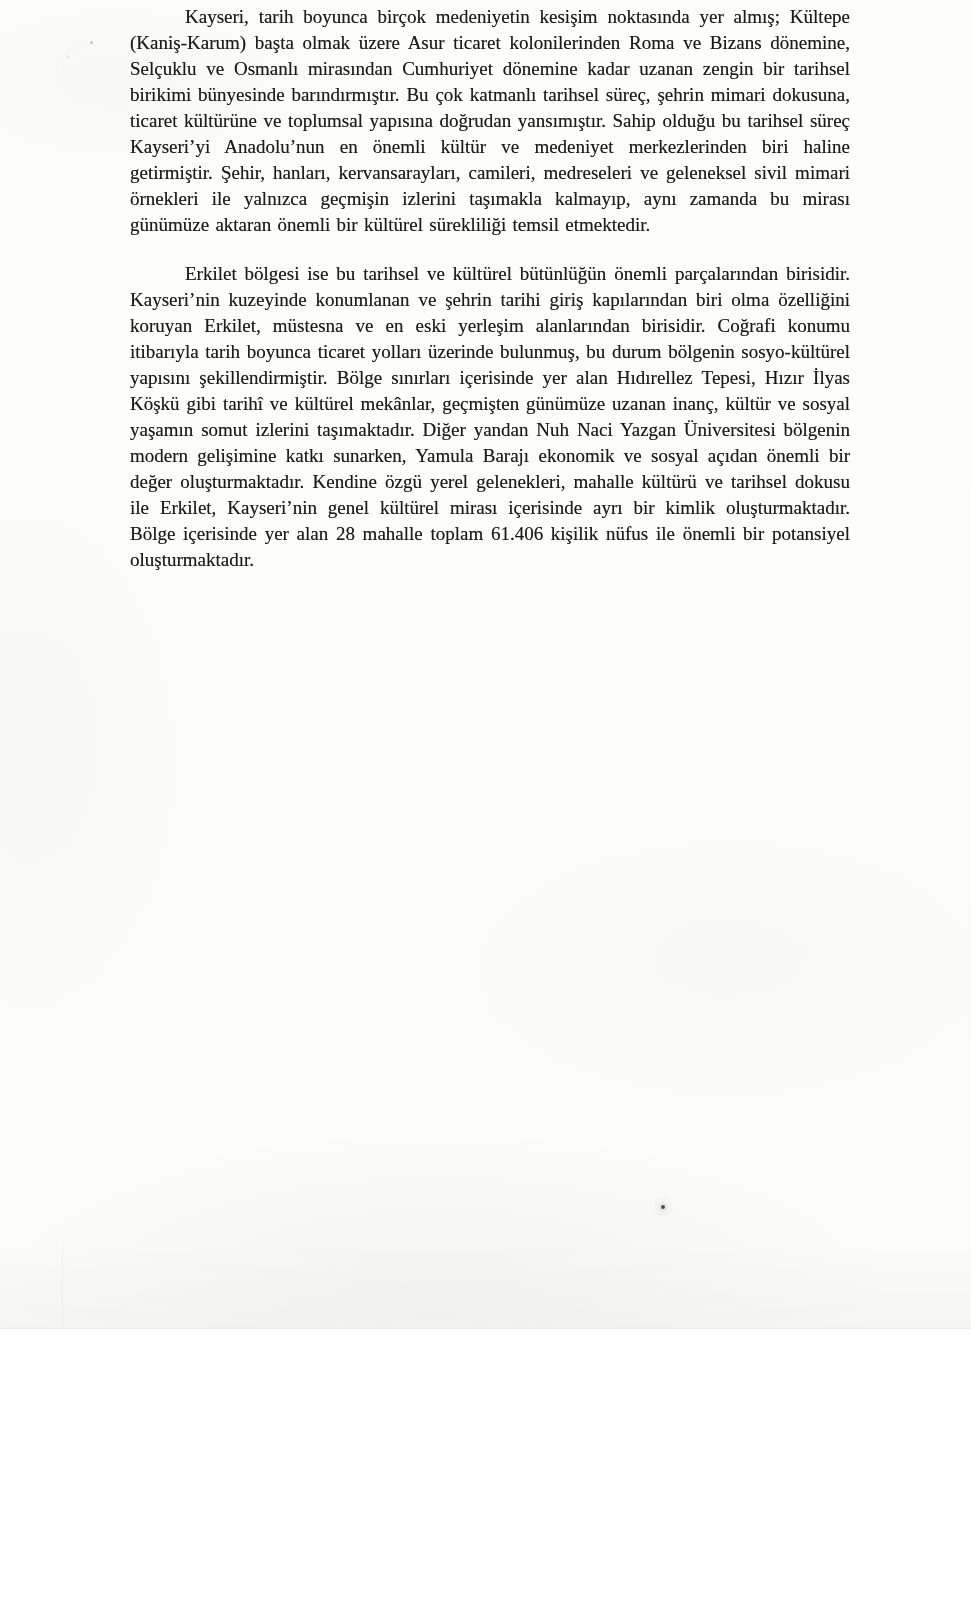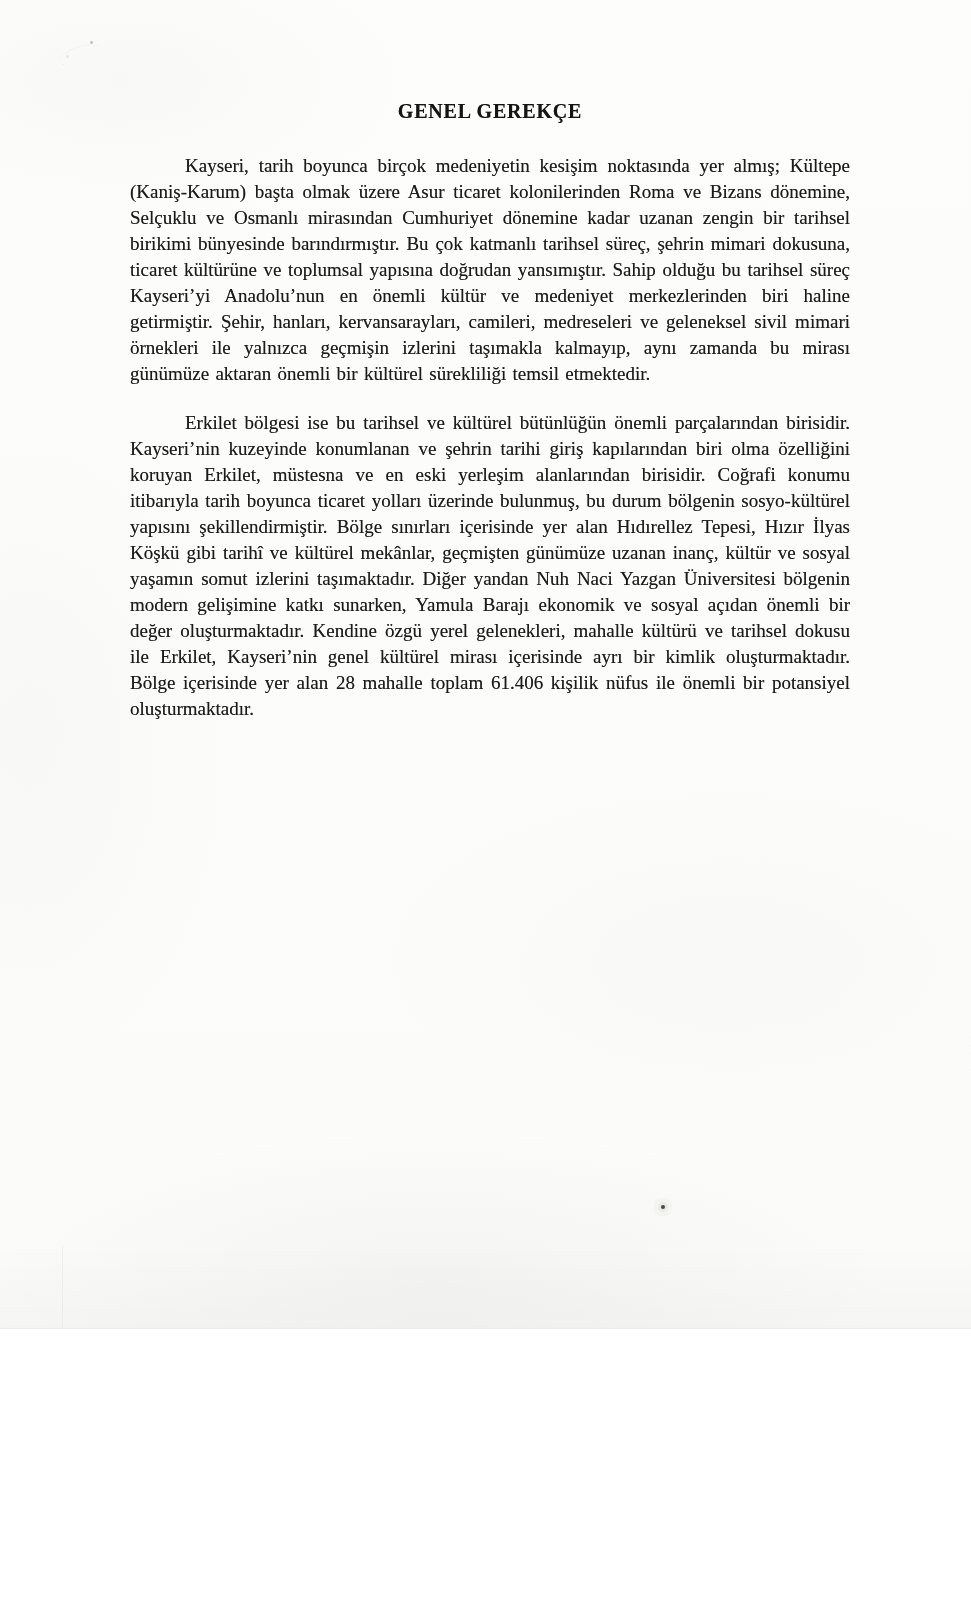--- a/index.html
+++ b/index.html
@@ -116,21 +116,20 @@
 </head>
 <body>
 
 <div class="canvas">
   <div class="paper">
 
     <div class="smudge-top"></div>
     <div class="speck-top"></div>
 
     <div class="text-block">
-      <h1 class="doc-title">GENEL GEREKÇE</h1>
 
       <p class="doc-paragraph">Kayseri, tarih boyunca birçok medeniyetin kesişim noktasında yer almış; Kültepe (Kaniş-Karum) başta olmak üzere Asur ticaret kolonilerinden Roma ve Bizans dönemine, Selçuklu ve Osmanlı mirasından Cumhuriyet dönemine kadar uzanan zengin bir tarihsel birikimi bünyesinde barındırmıştır. Bu çok katmanlı tarihsel süreç, şehrin mimari dokusuna, ticaret kültürüne ve toplumsal yapısına doğrudan yansımıştır. Sahip olduğu bu tarihsel süreç Kayseri’yi Anadolu’nun en önemli kültür ve medeniyet merkezlerinden biri haline getirmiştir. Şehir, hanları, kervansarayları, camileri, medreseleri ve geleneksel sivil mimari örnekleri ile yalnızca geçmişin izlerini taşımakla kalmayıp, aynı zamanda bu mirası günümüze aktaran önemli bir kültürel sürekliliği temsil etmektedir.</p>
 
       <p class="doc-paragraph">Erkilet bölgesi ise bu tarihsel ve kültürel bütünlüğün önemli parçalarından birisidir. Kayseri’nin kuzeyinde konumlanan ve şehrin tarihi giriş kapılarından biri olma özelliğini koruyan Erkilet, müstesna ve en eski yerleşim alanlarından birisidir. Coğrafi konumu itibarıyla tarih boyunca ticaret yolları üzerinde bulunmuş, bu durum bölgenin sosyo-kültürel yapısını şekillendirmiştir. Bölge sınırları içerisinde yer alan Hıdırellez Tepesi, Hızır İlyas Köşkü gibi tarihî ve kültürel mekânlar, geçmişten günümüze uzanan inanç, kültür ve sosyal yaşamın somut izlerini taşımaktadır. Diğer yandan Nuh Naci Yazgan Üniversitesi bölgenin modern gelişimine katkı sunarken, Yamula Barajı ekonomik ve sosyal açıdan önemli bir değer oluşturmaktadır. Kendine özgü yerel gelenekleri, mahalle kültürü ve tarihsel dokusu ile Erkilet, Kayseri’nin genel kültürel mirası içerisinde ayrı bir kimlik oluşturmaktadır. Bölge içerisinde yer alan 28 mahalle toplam 61.406 kişilik nüfus ile önemli bir potansiyel oluşturmaktadır.</p>
 
     </div>
 
     <div class="speck-main"></div>
     <div class="edge-line"></div>
   </div>

